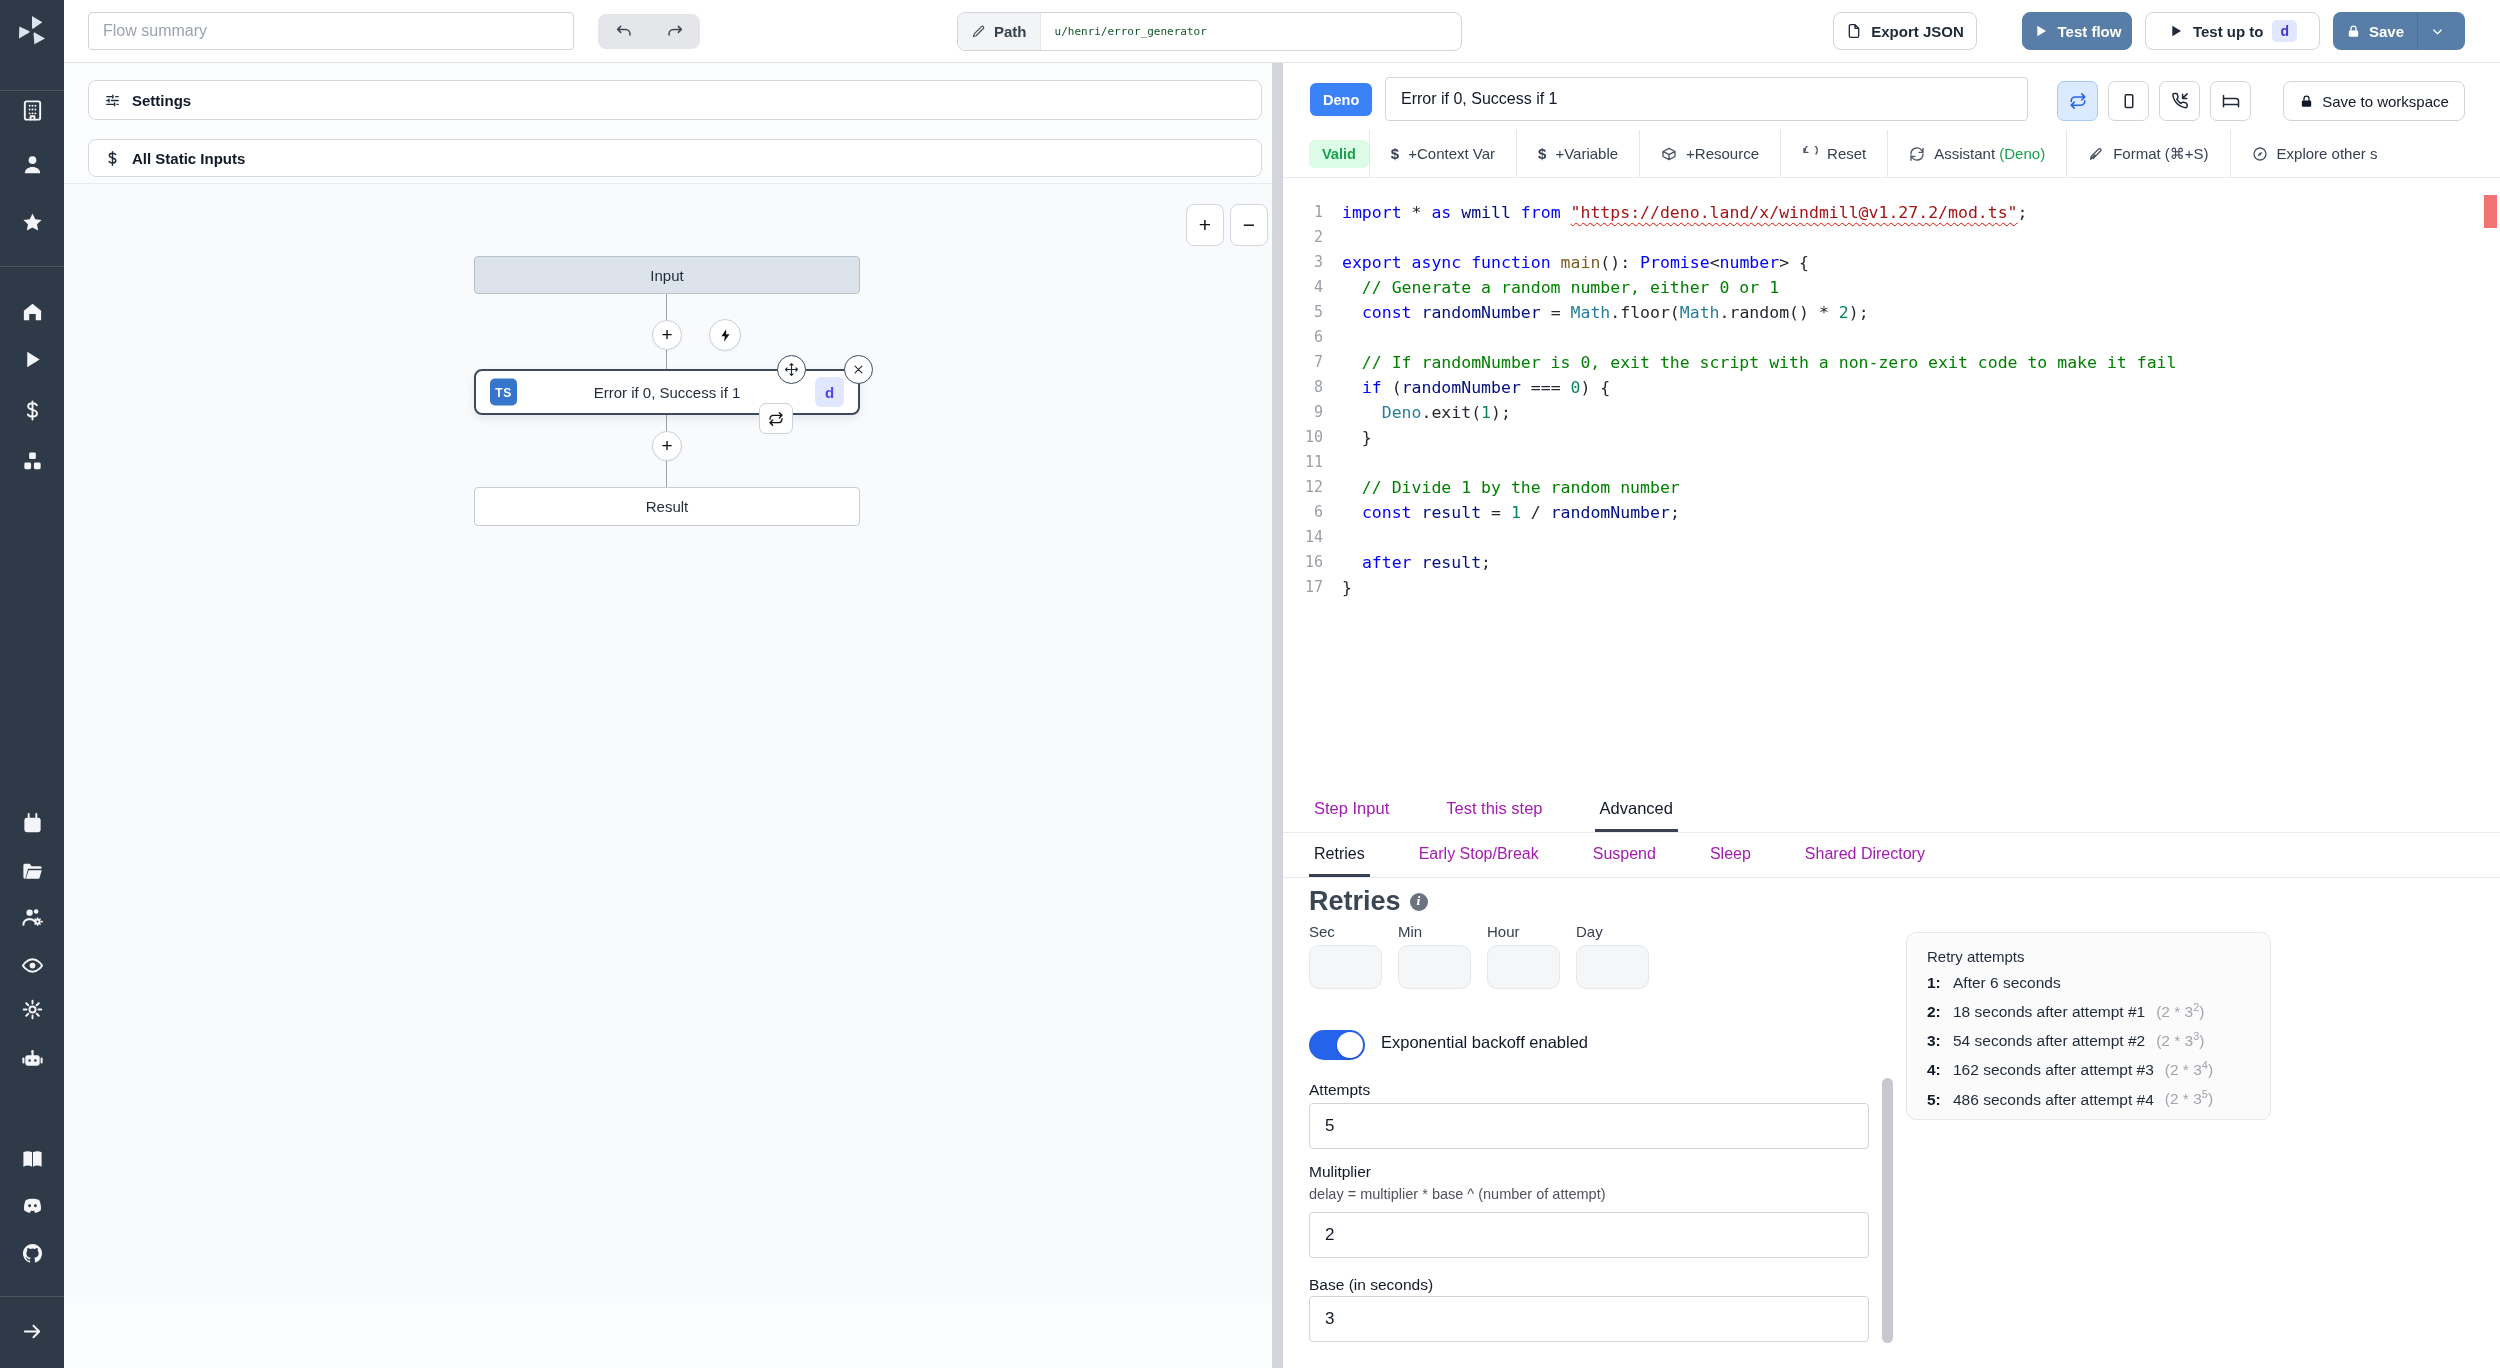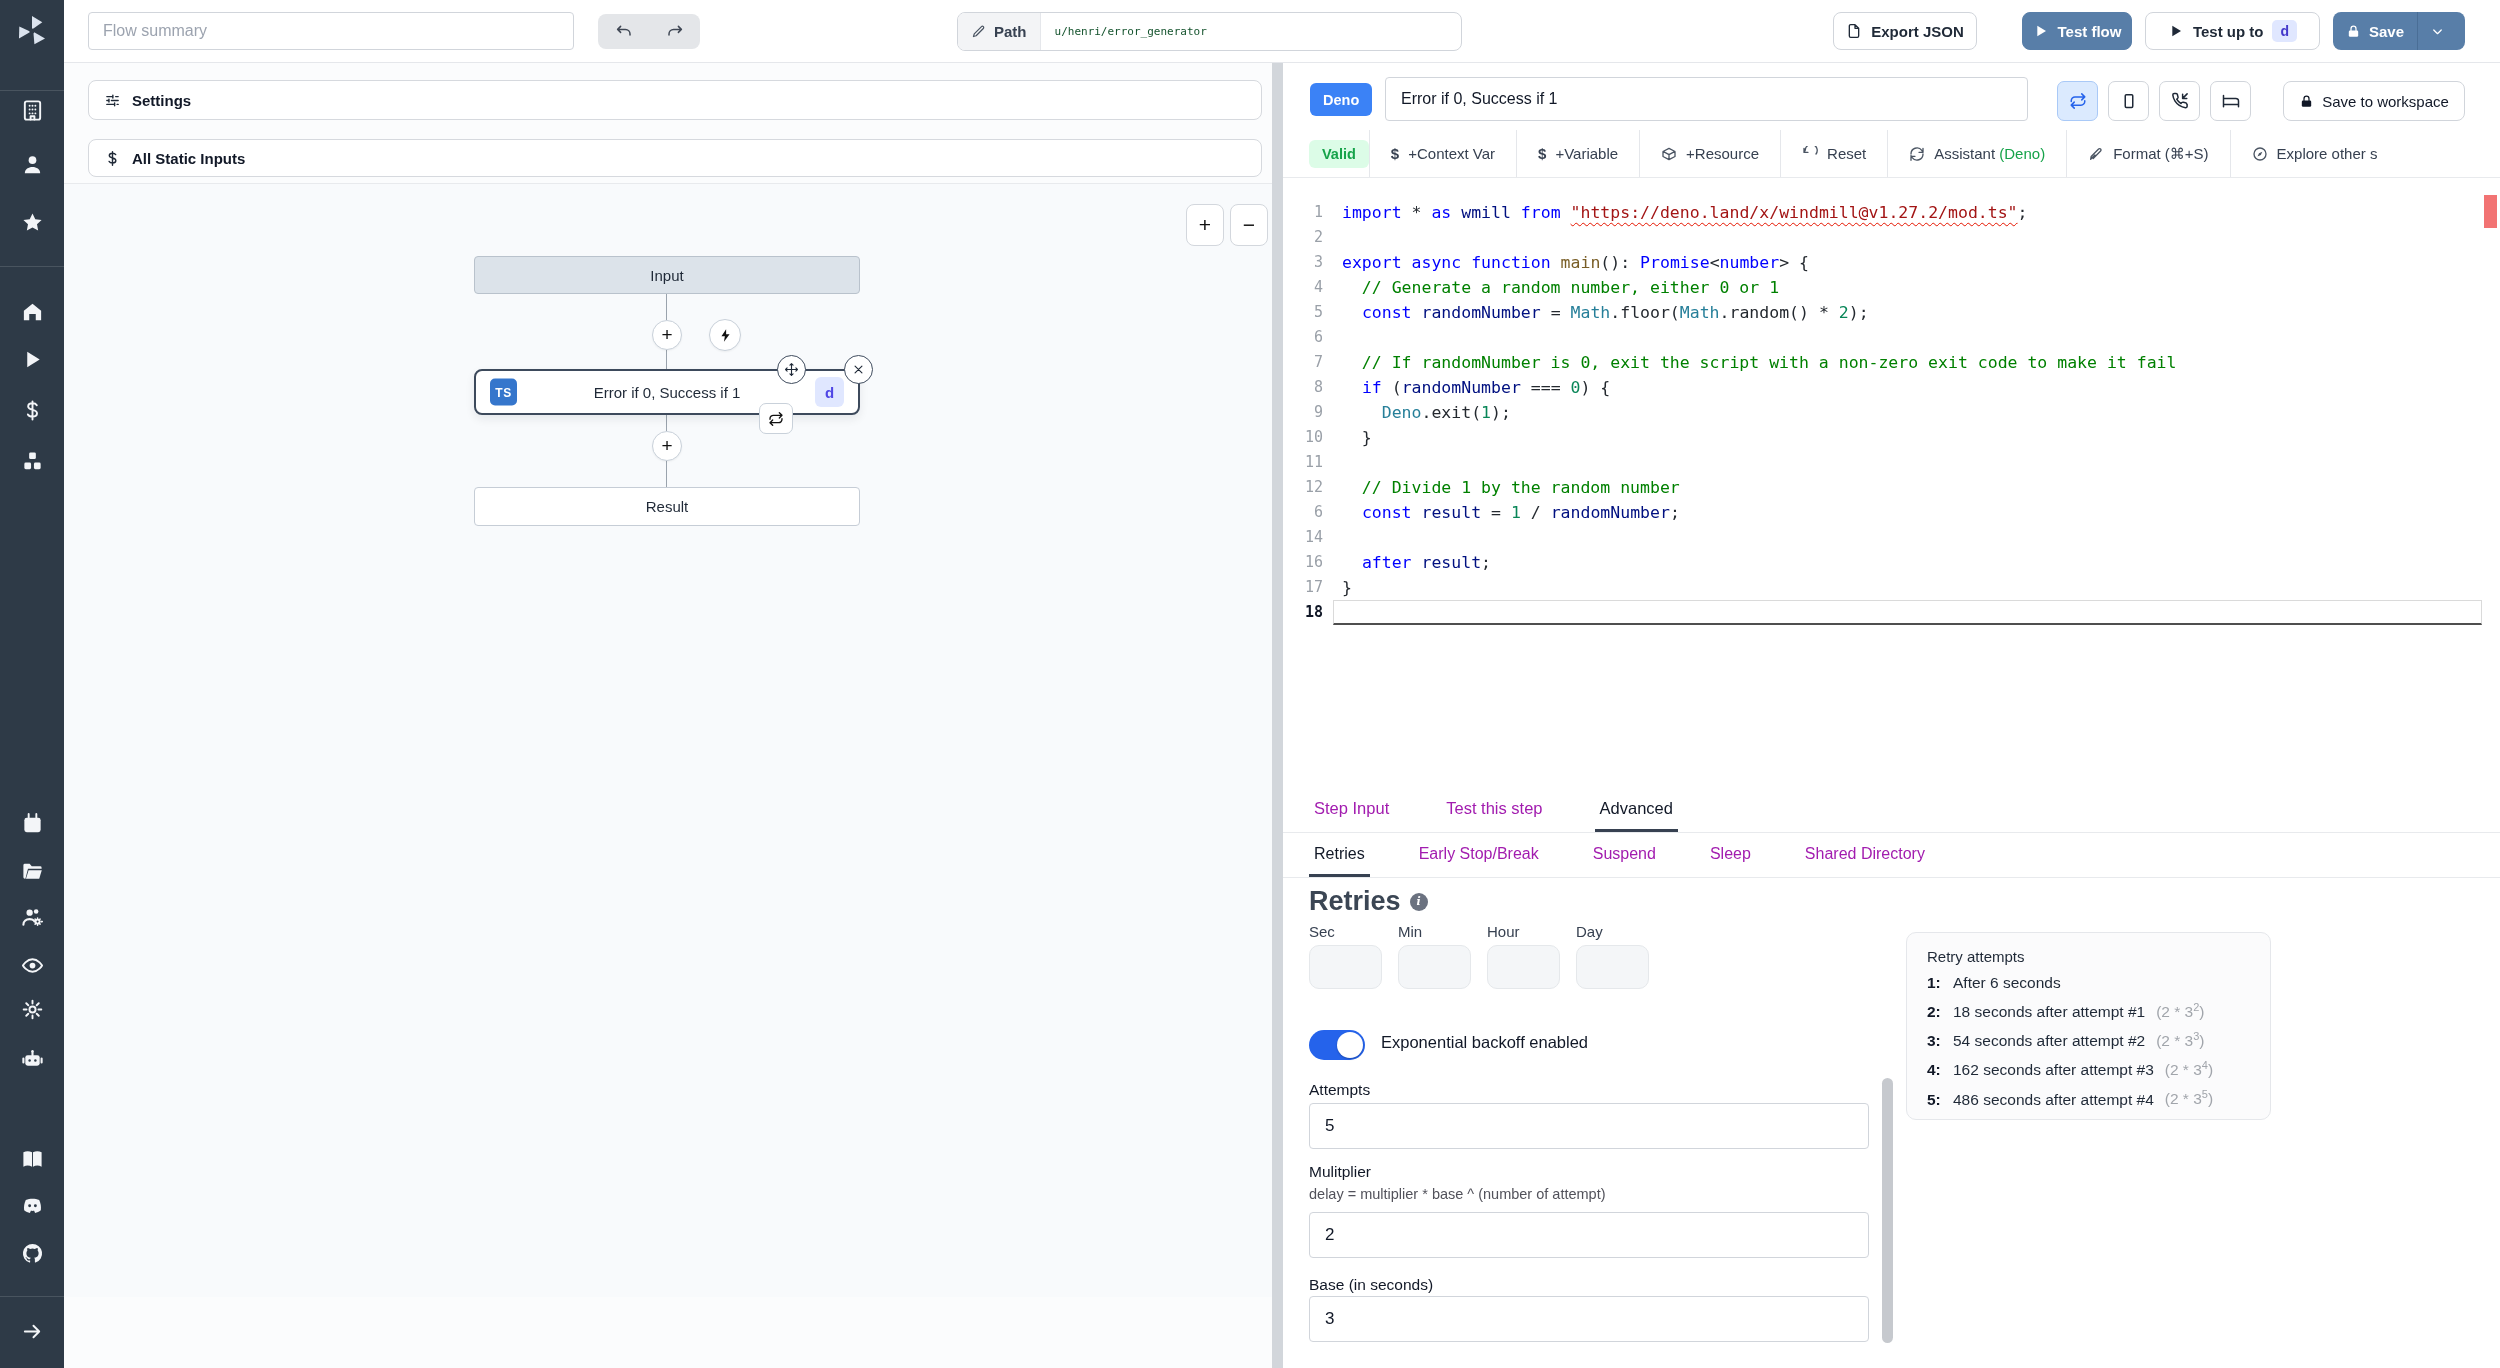--- a/index.html
+++ b/index.html
@@ -539,21 +539,20 @@
           <div class="cl"><span class="ln">7</span><span class="tk-cmt">  // If randomNumber is 0, exit the script with a non-zero exit code to make it fail</span></div>
           <div class="cl"><span class="ln">8</span><span class="tk-pl">  </span><span class="tk-kw">if</span><span class="tk-pl"> (</span><span class="tk-id">randomNumber</span><span class="tk-pl"> === </span><span class="tk-num">0</span><span class="tk-pl">) {</span></div>
           <div class="cl"><span class="ln">9</span><span class="tk-pl">    </span><span class="tk-type">Deno</span><span class="tk-pl">.exit(</span><span class="tk-num">1</span><span class="tk-pl">);</span></div>
           <div class="cl"><span class="ln">10</span><span class="tk-pl">  }</span></div>
           <div class="cl"><span class="ln">11</span></div>
           <div class="cl"><span class="ln">12</span><span class="tk-cmt">  // Divide 1 by the random number</span></div>
           <div class="cl"><span class="ln">6</span><span class="tk-pl">  </span><span class="tk-kw">const</span><span class="tk-pl"> </span><span class="tk-id">result</span><span class="tk-pl"> = </span><span class="tk-num">1</span><span class="tk-pl"> / </span><span class="tk-id">randomNumber</span><span class="tk-pl">;</span></div>
           <div class="cl"><span class="ln">14</span></div>
           <div class="cl"><span class="ln">16</span><span class="tk-pl">  </span><span class="tk-kw">after</span><span class="tk-pl"> </span><span class="tk-id">result</span><span class="tk-pl">;</span></div>
           <div class="cl"><span class="ln">17</span><span class="tk-pl">}</span></div>
-          <div class="cl cur"><span class="ln">18</span></div>
         </div>
       <div class="ruler-marker"></div>
     </div>
 
     <div class="tabs-row" style="top:725px" id="tabs-row">
         <div class="tab">Step Input</div>
         <div class="tab">Test this step</div>
         <div class="tab active">Advanced</div>
       </div>
     <div class="tabs-row subtabs-row" style="top:770px" id="subtabs-row">

